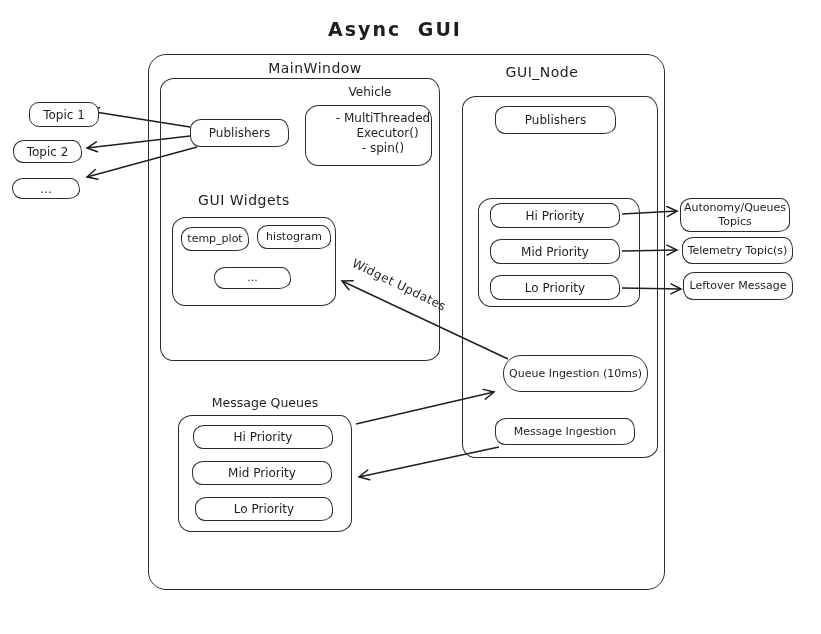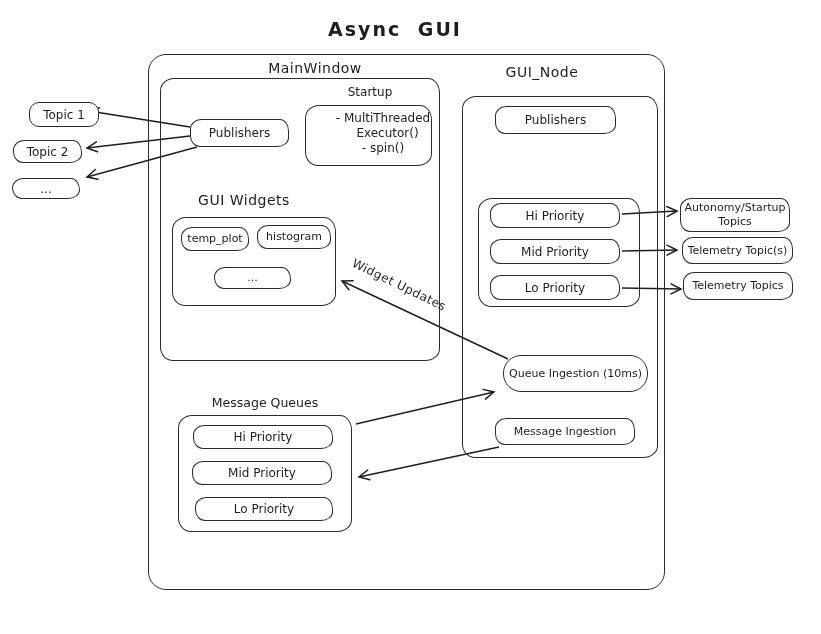--- a/index.html
+++ b/index.html
@@ -72,21 +72,21 @@
       <span>Topic 2</span>
     </div>
   <div class="box" style="left:12px;top:178px;width:68px;height:21px;">
       <span>...</span>
     </div>
 
   <div class="box" style="left:190px;top:119px;width:99px;height:28px;">
       <span>Publishers</span>
     </div>
 
-  <div class="lbl" style="left:330px;top:85px;width:80px;font-size:12px;">Startup</div>
+  <div class="lbl" style="left:330px;top:85px;width:80px;font-size:12px;">Vehicle</div>
   <div class="container" style="left:305px;top:105px;width:127px;height:61px;"></div>
   <div class="startup-text" style="left:315px;top:111px;width:112px;">
     <div>- MultiThreaded</div>
     <div class="indent">Executor()</div>
     <div>- spin()</div>
   </div>
 
   <div class="lbl section" style="left:196px;top:192px;width:96px;">GUI Widgets</div>
   <div class="container" style="left:172px;top:217px;width:164px;height:89px;"></div>
   <div class="box small" style="left:181px;top:227px;width:68px;height:24px;">
@@ -119,27 +119,27 @@
     </div>
 
   <div class="box small" style="left:503px;top:355px;width:145px;height:37px;border-radius:18px;">
       <span>Queue Ingestion (10ms)</span>
     </div>
   <div class="box small" style="left:495px;top:418px;width:140px;height:27px;">
       <span>Message Ingestion</span>
     </div>
 
   <div class="box small" style="left:680px;top:198px;width:110px;height:34px;padding:0 4px;">
-      <span>Autonomy/Startup Topics</span>
+      <span>Autonomy/Queues Topics</span>
     </div>
   <div class="box small" style="left:682px;top:237px;width:111px;height:27px;">
       <span>Telemetry Topic(s)</span>
     </div>
   <div class="box small" style="left:683px;top:272px;width:110px;height:28px;">
-      <span>Telemetry Topics</span>
+      <span>Leftover Message</span>
     </div>
 
   <div class="lbl" style="left:210px;top:395px;width:110px;font-size:12.5px;">Message Queues</div>
   <div class="container" style="left:178px;top:415px;width:174px;height:117px;"></div>
   <div class="box" style="left:193px;top:425px;width:140px;height:24px;">
       <span>Hi Priority</span>
     </div>
   <div class="box" style="left:192px;top:461px;width:140px;height:24px;">
       <span>Mid Priority</span>
     </div>

